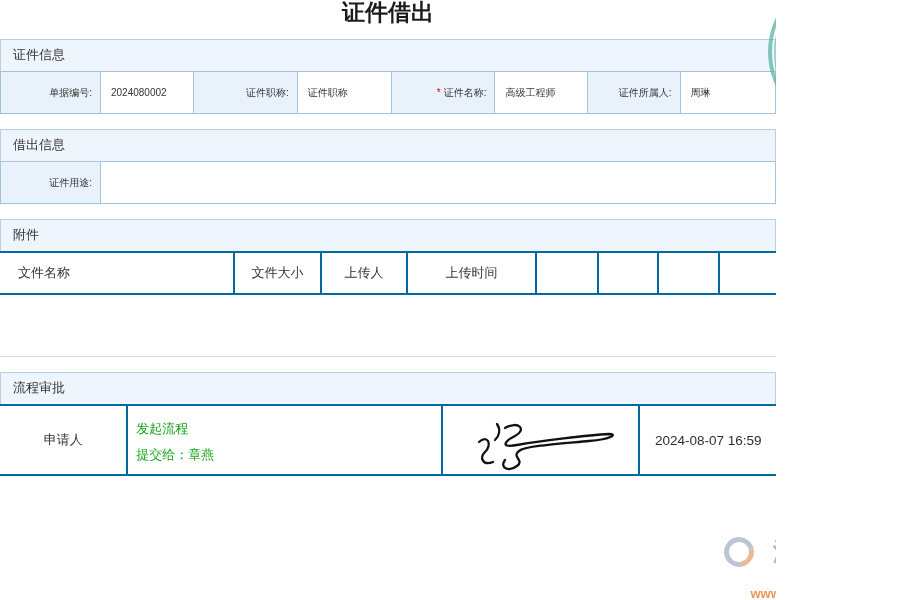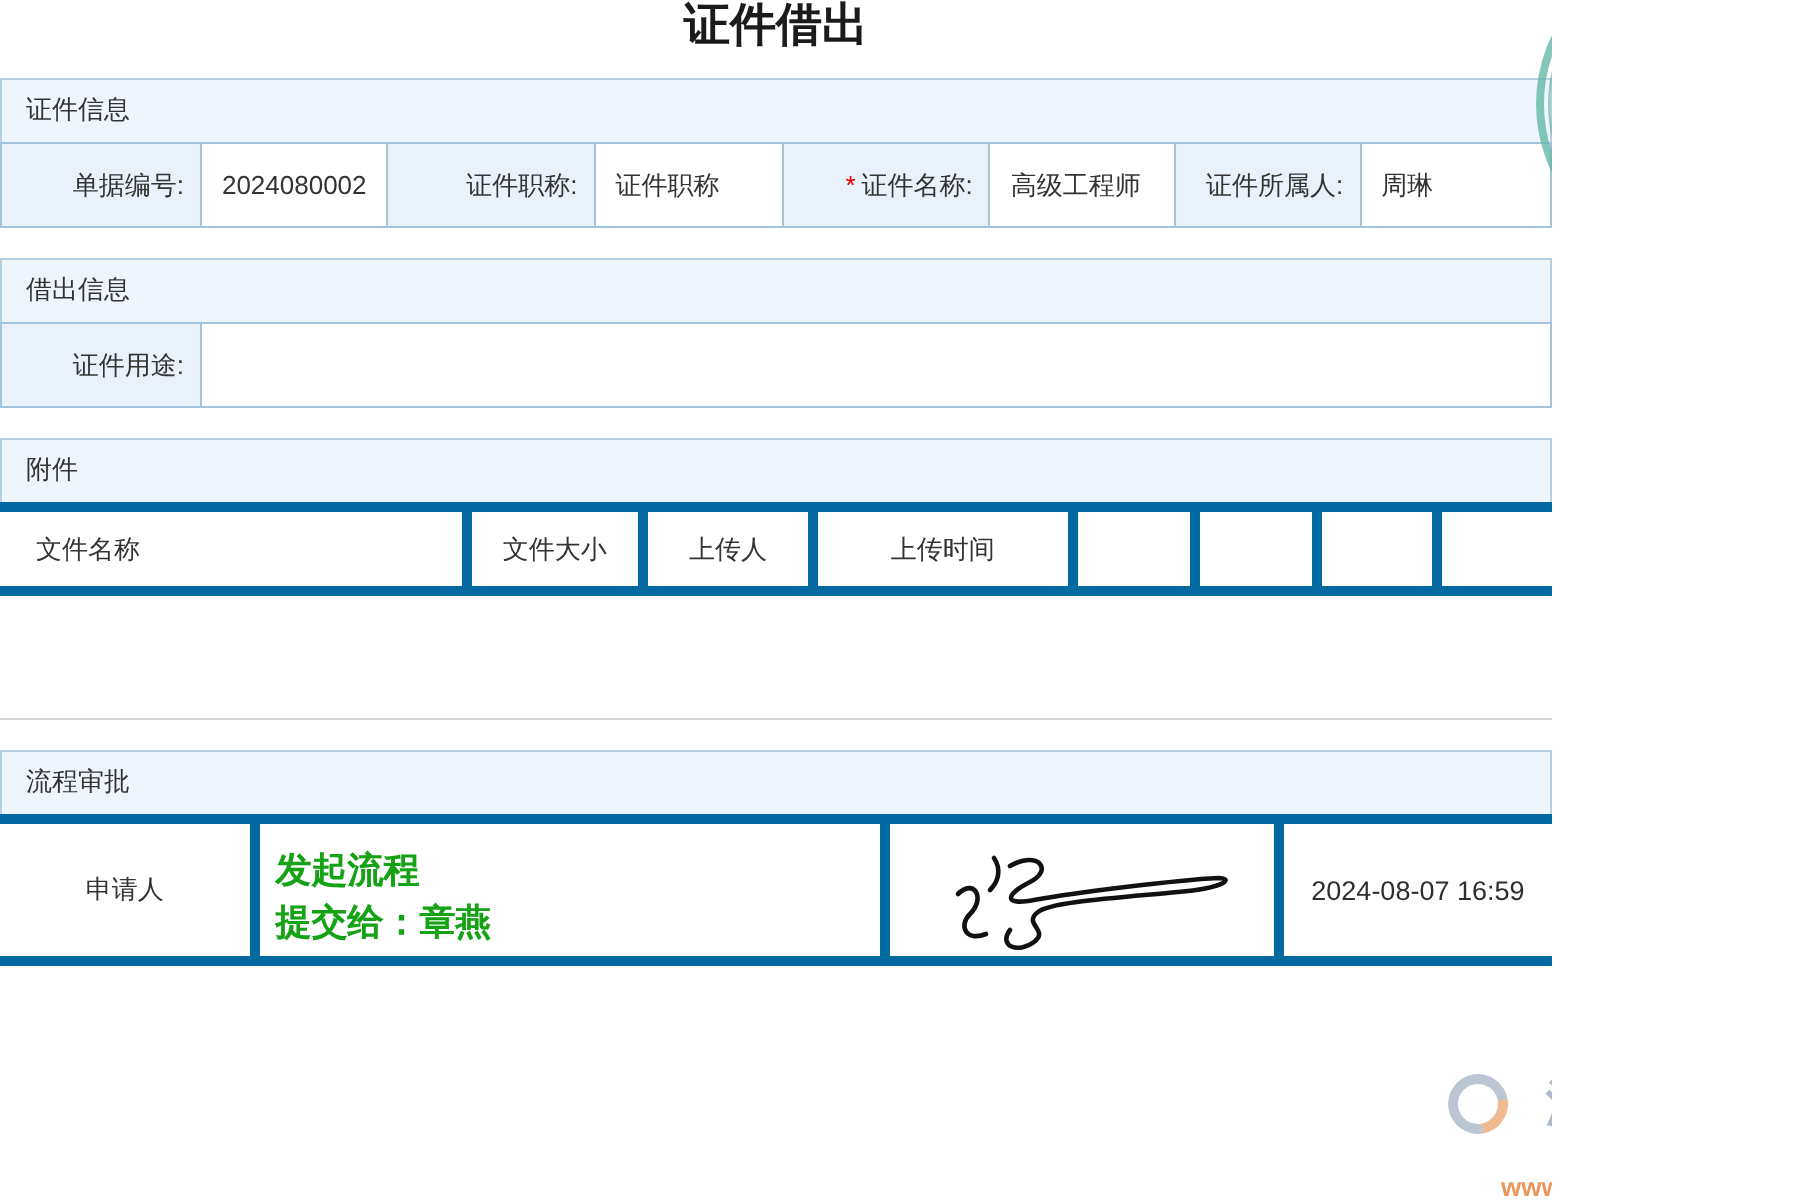--- a/index.html
+++ b/index.html
@@ -18,43 +18,43 @@
 
   
   .section { margin:0 0 15px 0; }
   .section-bar {
     height:32px; line-height:30px; padding-left:12px;
     background:#eef5fc; border:1px solid #b7cfe3; border-bottom:none;
     font-size:13px; color:#333;
   }
   table.ftable { width:100%; border-collapse:collapse; table-layout:fixed; }
   table.ftable td {
-    height:42px; border:1px solid #a3c2dc; font-size:13px; color:#333;
+    height:42px; border:1px solid #a3c2dc; font-size:10px; color:#333;
     overflow:hidden; white-space:nowrap;
   }
   td.lbl { background:#e9f2fb; text-align:right; padding-right:8px; }
   td.val { background:#fff; text-align:left; padding-left:10px; }
   .req { color:#e60000; margin-right:3px; }
 
   
   table.ptable { width:100%; border-collapse:collapse; table-layout:fixed; }
   table.ptable td {
-    border:5px solid #0369a1; font-size:13px; color:#333; background:#fff;
+    border:2px solid #0369a1; font-size:13px; color:#333; background:#fff;
     text-align:center; vertical-align:middle;
   }
   table.ptable tr td:first-child { border-left:none; }
   table.ptable tr td:last-child { border-right:none; }
   .attach-header td { height:42px; }
   .attach-header td.name { text-align:left; padding-left:18px; }
   .attach-empty { height:62px; border-bottom:1px solid #d6d6d6; }
 
   .appr-header td { height:46px; }
   .appr-row td { height:70px; border-bottom:none; }
   .opinion { text-align:left !important; padding:10px 0 0 8px; vertical-align:top !important; }
-  .opinion div { color:#15a215; line-height:26px; font-size:18px;font-weight:bold; }
+  .opinion div { color:#15a215; line-height:26px; font-size:13px; }
   .sig-svg { display:block; margin:6px auto 0 auto; }
   .time-text { position:relative; z-index:6; font-size:13.5px; color:#2e2e2e; }
 
   
   .stamp {
     position:absolute; left:768px; top:-26px; width:156px; height:156px;
     border:4px solid rgba(98,183,165,.78); border-radius:50%;
     z-index:10; overflow:hidden; pointer-events:none;
   }
   .stamp-ring2 { position:absolute; inset:2px; border:1px solid rgba(98,183,165,.65); border-radius:50%; }

